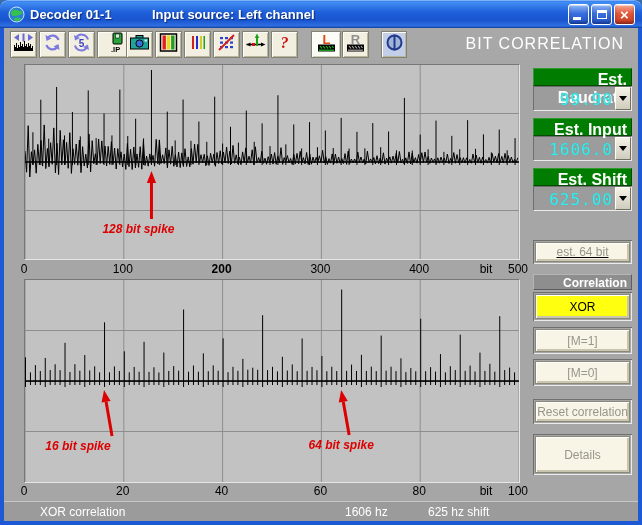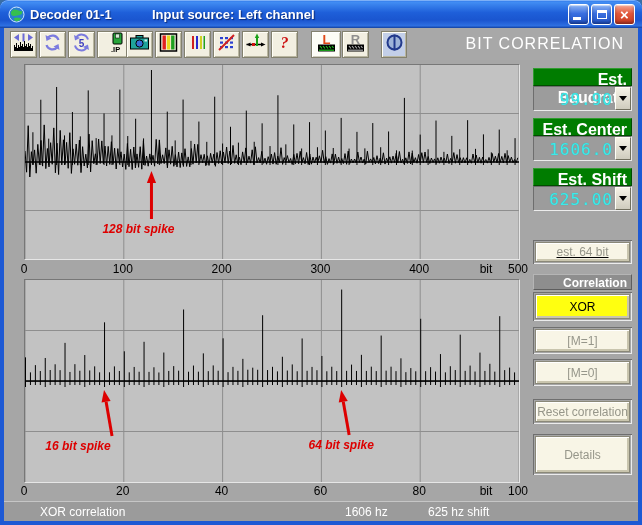--- a/index.html
+++ b/index.html
@@ -332,21 +332,21 @@
             <line x1="490.048" y1="100" x2="490.048" y2="73.13600142162822" stroke="#000000" stroke-width="1"></line>
             <g>
               <line x1="126.464" y1="154" x2="126.464" y2="118" stroke="#dd0000" stroke-width="3"></line>
               <polygon points="126.464,106 131.064,118 121.864,118" fill="#dd0000"></polygon>
               <text x="113.464" y="168" text-anchor="middle" fill="#dd0000" font-size="12" font-weight="bold" font-style="italic" font-family="Liberation Sans, sans-serif">128 bit spike</text>
             </g>
           </svg></div>
       <div class="axis-row" id="axis-upper">
           <span style="left: 0px;">0</span>
           <span style="left: 98.8px;">100</span>
-          <span style="left: 197.6px;">200</span>
+          <span style="left: 197.6px; font-weight: bold;">200</span>
           <span style="left: 296.4px;">300</span>
           <span style="left: 395.2px;">400</span>
           <span style="left: 494px;">500</span>
           <span style="left: 462px;">bit</span>
         </div>
       <div class="chart" id="chart-lower"><svg width="494" height="202" viewBox="0 0 494 202">
             <line x1="0" y1="50.5" x2="494" y2="50.5" stroke="#8e8e8e" stroke-width="1"></line>
             <line x1="0" y1="101" x2="494" y2="101" stroke="#8e8e8e" stroke-width="1"></line>
             <line x1="0" y1="151.5" x2="494" y2="151.5" stroke="#8e8e8e" stroke-width="1"></line>
             <line x1="0" y1="0" x2="0" y2="202" stroke="#8e8e8e" stroke-width="1"></line>
@@ -482,21 +482,21 @@
           <div class="est-block" style="top: 108px;">
             <div class="est-label">Est. Shift</div>
             <div class="est-display">
               <div class="lcd-value">625.00</div>
               <div class="dd-btn">
                 <span class="dd-arrow"></span>
               </div>
             </div>
           </div>
           <div class="est-block" style="top: 58px;">
-            <div class="est-label">Est. Center</div>
+            <div class="est-label">Est. Input</div>
             <div class="est-display">
               <div class="lcd-value">1606.0</div>
               <div class="dd-btn">
                 <span class="dd-arrow"></span>
               </div>
             </div>
           </div>
           <div class="est-block" style="top: 8px;">
             <div class="est-label">Est. Baudrate</div>
             <div class="est-display">

